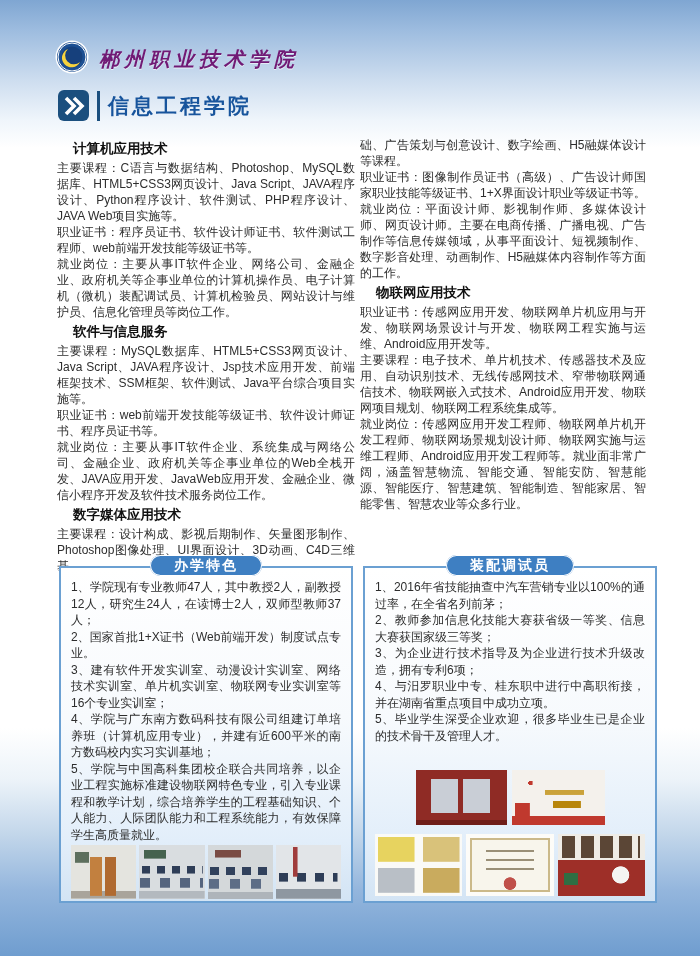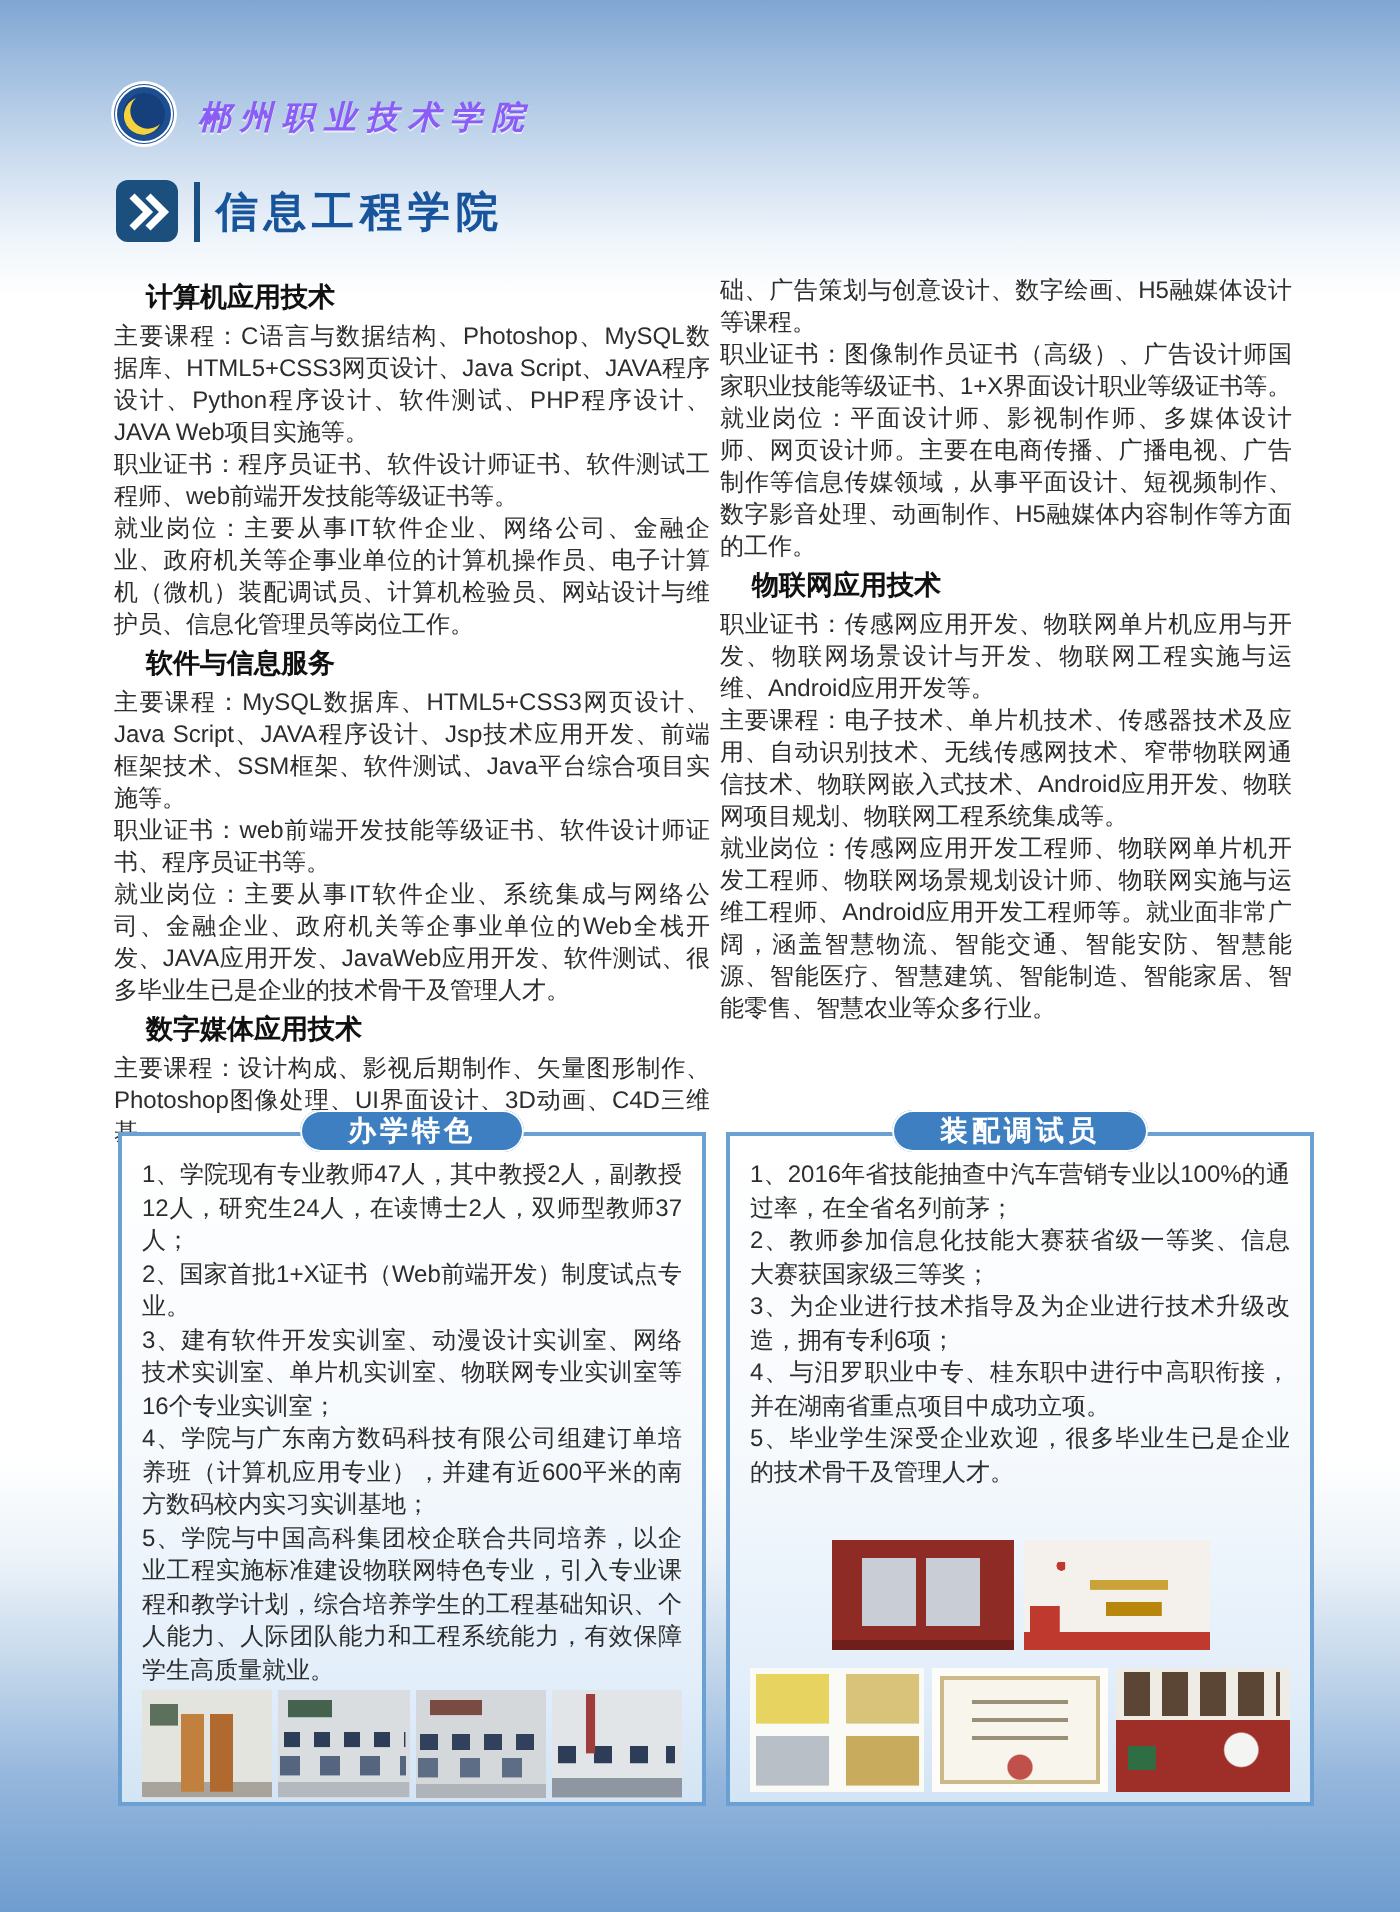--- a/index.html
+++ b/index.html
@@ -9,21 +9,21 @@
     color:#2d2d2d;
     background:linear-gradient(180deg,
       #7fa6d2 0px, #9dbcdf 30px, #cdddef 80px, #eff5fb 120px, #ffffff 148px,
       #ffffff 728px, #ecf3f9 780px, #c2d6ea 835px, #94b6dd 890px, #6f9dcf 956px);
     position:relative; overflow:hidden;
   }
   
   .brand{ position:absolute; left:55px; top:40px; display:flex; align-items:center; gap:10px; }
   .brand-name{
     font-family:"DejaVu Serif","Liberation Serif",serif;
-    font-style:italic; font-weight:bold; font-size:16px; letter-spacing:5px; color:#8b5cf6;
+    font-style:italic; font-weight:bold; font-size:20px; letter-spacing:5px; color:#701a75;
     text-shadow:0 1px 0 rgba(255,255,255,.6);
   }
   .college-row{ position:absolute; left:58px; top:90px; display:flex; align-items:center; gap:8px;justify-content:center; }
   .chev-box{ width:31px; height:31px; border-radius:6px; background:#1b4f7e; display:flex; align-items:center; justify-content:center; }
   .vbar{ width:3px; height:30px; background:#1b4f7e; }
   .college-title{ font-size:21px; font-weight:bold; color:#17549c; letter-spacing:3px; }
   
   .col{ position:absolute; top:137px; font-size:12px; line-height:16px; text-align:justify; }
   .col-left{ left:57px; width:298px; }
   .col-right{ left:360px; width:286px; }
@@ -164,21 +164,21 @@
 
 <section class="col col-left">
   <h3>计算机应用技术</h3>
   <p>主要课程：C语言与数据结构、Photoshop、MySQL数据库、HTML5+CSS3网页设计、Java Script、JAVA程序设计、Python程序设计、软件测试、PHP程序设计、JAVA Web项目实施等。</p>
   <p>职业证书：程序员证书、软件设计师证书、软件测试工程师、web前端开发技能等级证书等。</p>
   <p>就业岗位：主要从事IT软件企业、网络公司、金融企业、政府机关等企事业单位的计算机操作员、电子计算机（微机）装配调试员、计算机检验员、网站设计与维护员、信息化管理员等岗位工作。</p>
 
   <h3>软件与信息服务</h3>
   <p>主要课程：MySQL数据库、HTML5+CSS3网页设计、Java Script、JAVA程序设计、Jsp技术应用开发、前端框架技术、SSM框架、软件测试、Java平台综合项目实施等。</p>
   <p>职业证书：web前端开发技能等级证书、软件设计师证书、程序员证书等。</p>
-  <p>就业岗位：主要从事IT软件企业、系统集成与网络公司、金融企业、政府机关等企事业单位的Web全栈开发、JAVA应用开发、JavaWeb应用开发、软件测试、很多毕业生已是企业的技术骨干及管理人才。</p>
+  <p>就业岗位：主要从事IT软件企业、系统集成与网络公司、金融企业、政府机关等企事业单位的Web全栈开发、JAVA应用开发、JavaWeb应用开发、金融企业、微信小程序开发及软件技术服务岗位工作。</p>
 
   <h3>数字媒体应用技术</h3>
   <p>主要课程：设计构成、影视后期制作、矢量图形制作、Photoshop图像处理、UI界面设计、3D动画、C4D三维基</p>
 </section>
 
 <section class="col col-right">
   <p>础、广告策划与创意设计、数字绘画、H5融媒体设计等课程。</p>
   <p>职业证书：图像制作员证书（高级）、广告设计师国家职业技能等级证书、1+X界面设计职业等级证书等。</p>
   <p>就业岗位：平面设计师、影视制作师、多媒体设计师、网页设计师。主要在电商传播、广播电视、广告制作等信息传媒领域，从事平面设计、短视频制作、数字影音处理、动画制作、H5融媒体内容制作等方面的工作。</p>
 

